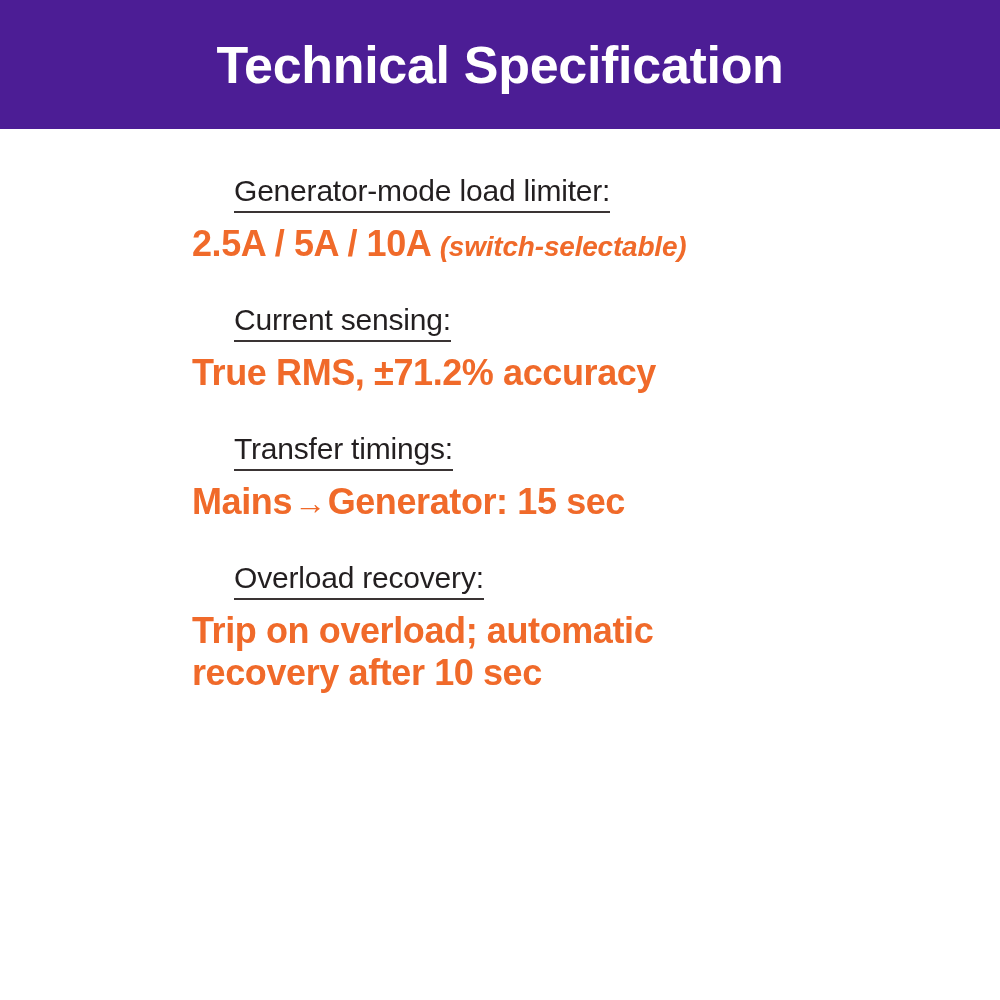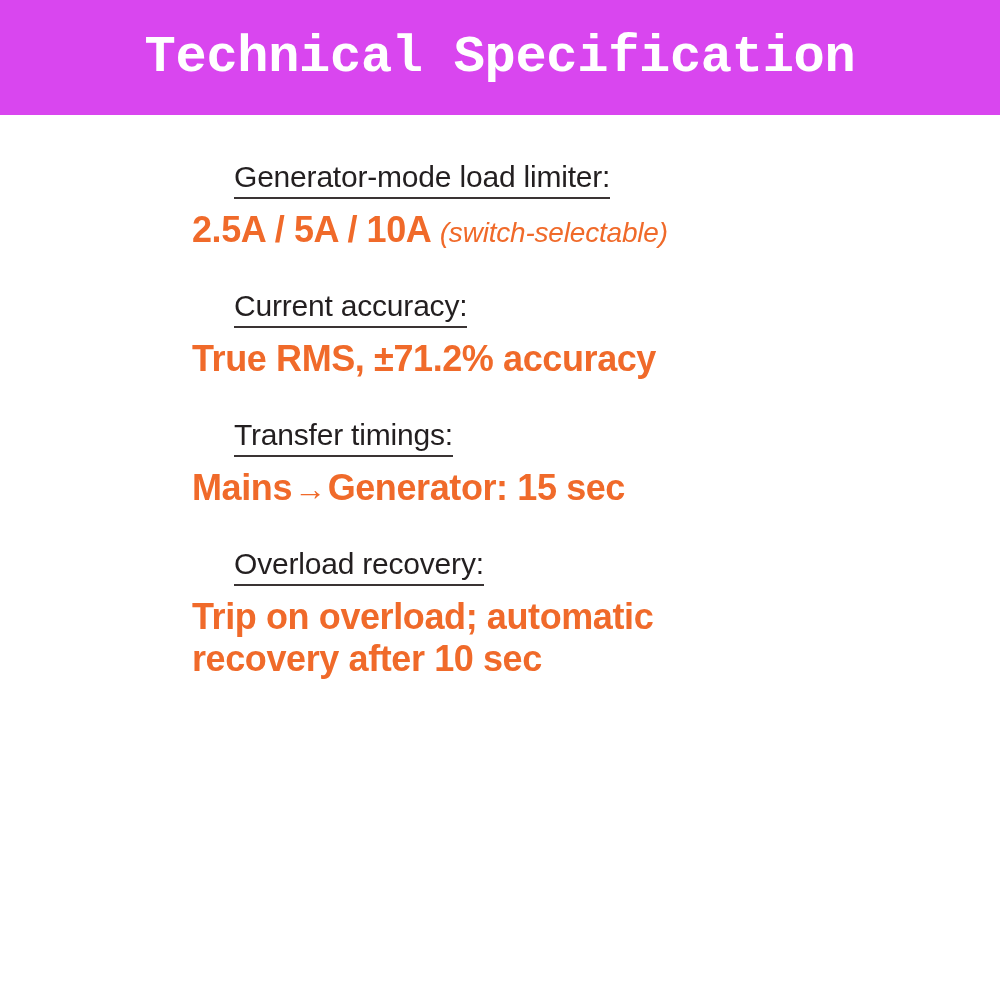--- a/index.html
+++ b/index.html
@@ -16,27 +16,26 @@
   .page {
     position: relative;
     width: 1000px;
     height: 1000px;
     background: #ffffff;
   }
 
   
   .header-band {
     width: 1000px;
-    height: 115px;
-    background: #d946ef;
+    height: 129px;
+    background: #4c1d95;
     display: flex;
     align-items: center;
     justify-content: center;
     box-sizing: border-box;
-    font-family: Liberation Mono, monospace;
   }
   .header-title {
     color: #ffffff;
     font-size: 52px;
     font-weight: bold;
     letter-spacing: -0.3px;
     line-height: 1;
     text-align: center;
     white-space: nowrap;
   }
@@ -75,21 +74,21 @@
   .spec-value {
     color: #f06a2a;
     font-size: 36px;
     font-weight: bold;
     line-height: 1.18;
     letter-spacing: -0.4px;
     white-space: nowrap;
   }
   .spec-value .note {
     font-style: italic;
-    font-weight: normal;
+    font-weight: bold;
     font-size: 28px;
     letter-spacing: -0.2px;
   }
   .spec-value .arrow {
     font-weight: normal;
     font-size: 32px;
     padding: 0 2px;
   }
 </style>
 </head>
@@ -108,21 +107,21 @@
       <div class="spec-values">
         <div class="spec-value">
           <span>2.5A / 5A / 10A</span>
           <span class="note">(switch-selectable)</span>
         </div>
       </div>
     </div>
 
 
     <div class="spec-block">
-      <div class="spec-label">Current accuracy:</div>
+      <div class="spec-label">Current sensing:</div>
       <div class="spec-values">
         <div class="spec-value">True RMS, ±71.2% accuracy</div>
       </div>
     </div>
 
     <div class="spec-block">
       <div class="spec-label">Transfer timings:</div>
       <div class="spec-values">
         <div class="spec-value"><span>Mains</span><span class="arrow">→</span><span>Generator: 15 sec</span></div>
       </div>

